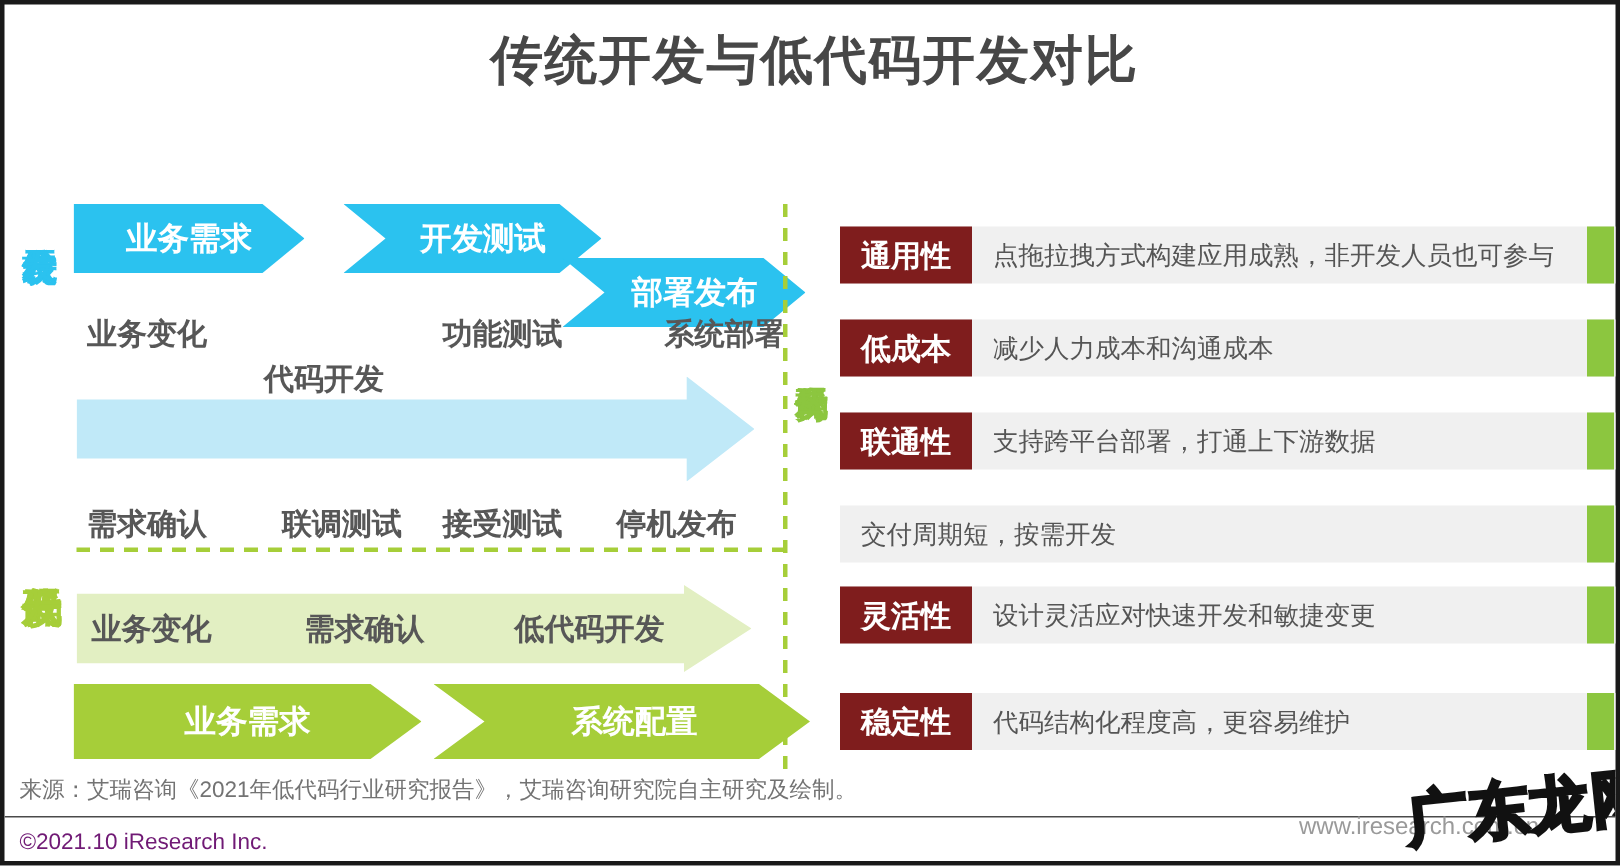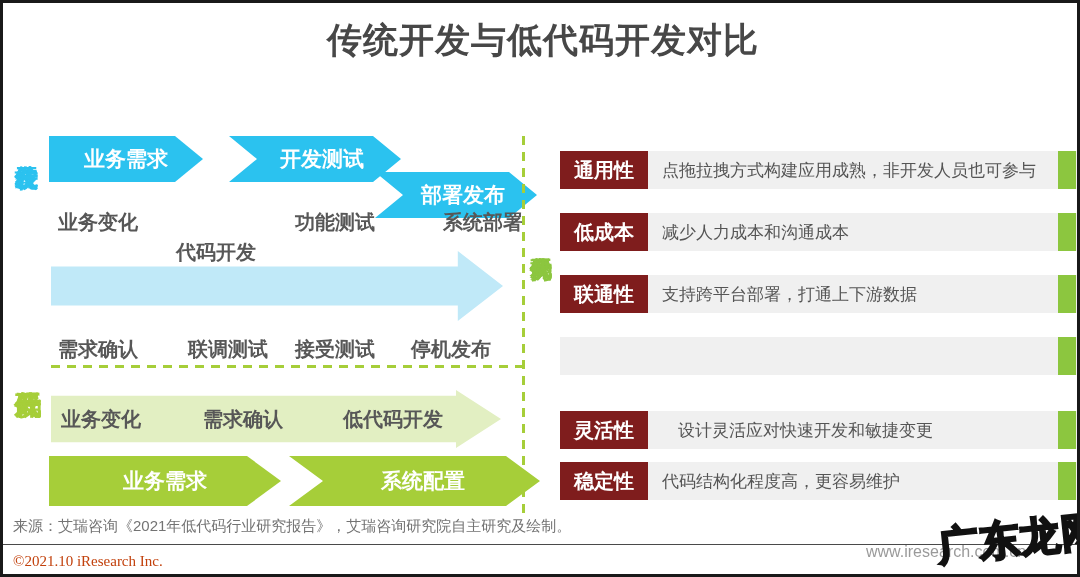--- a/index.html
+++ b/index.html
@@ -69,21 +69,21 @@
     width:88px; height:38px; background:#7f1d1d; flex:0 0 88px;
     display:flex; align-items:center; justify-content:center;
     color:#fff; font-size:20px; font-weight:bold;
   }
   .adv-desc { margin-left:14px; font-size:17px; color:#555; white-space:nowrap; }
   .adv-cap  { position:absolute; right:3px; top:0; width:18px; height:38px; background:#8cc63f; }
 
   
   .source { position:absolute; left:10px; top:514px; font-size:15px; color:#737373; }
   .sep    { position:absolute; left:0; top:541px; width:1080px; height:1px; background:#4a4a4a; }
-  .copyright { position:absolute; left:10px; top:550px; font-size:15px; color:#c2410c;font-family:Liberation Serif, serif; }
+  .copyright { position:absolute; left:10px; top:550px; font-size:15px; color:#701a75; }
   .wm-url {
     position:absolute; left:863px; top:540px; font-size:16px; color:#9a9a9a; z-index:1;
   }
   .wm {
     position:absolute; left:935px; top:508px; z-index:2; transform:rotate(-6deg);
     font-size:40px; font-weight:bold; color:#fff;
     -webkit-text-stroke:2.5px #111; text-shadow:0 0 1px #111; letter-spacing:1px;
     white-space:nowrap;
   }
 </style>
@@ -150,23 +150,24 @@
     <div class="adv-tag">联通性</div>
     <div class="adv-desc">支持跨平台部署，打通上下游数据</div>
     <div class="adv-cap"></div>
   </div>
   <div class="adv-row" style="top:210px;">
     <div class="adv-tag">低成本</div>
     <div class="adv-desc">减少人力成本和沟通成本</div>
     <div class="adv-cap"></div>
   </div>
   <div class="adv-row" style="top:334px;">
+    <div class="adv-desc">交付周期短，按需开发</div>
     <div class="adv-cap"></div>
   </div>
-  <div class="adv-row" style="top:408px;gap:16px;">
+  <div class="adv-row" style="top:388px;">
     <div class="adv-tag">灵活性</div>
     <div class="adv-desc">设计灵活应对快速开发和敏捷变更</div>
     <div class="adv-cap"></div>
   </div>
   <div class="adv-row" style="top:459px;">
     <div class="adv-tag">稳定性</div>
     <div class="adv-desc">代码结构化程度高，更容易维护</div>
     <div class="adv-cap"></div>
   </div>
 

